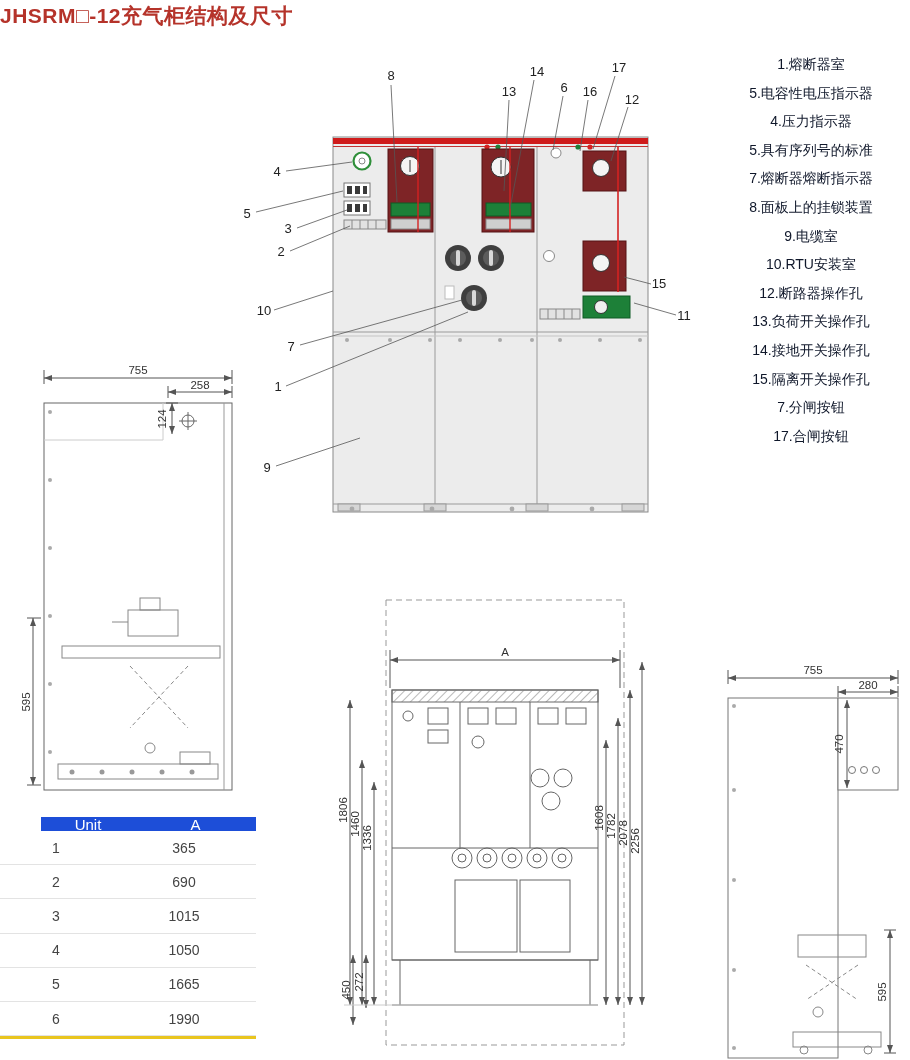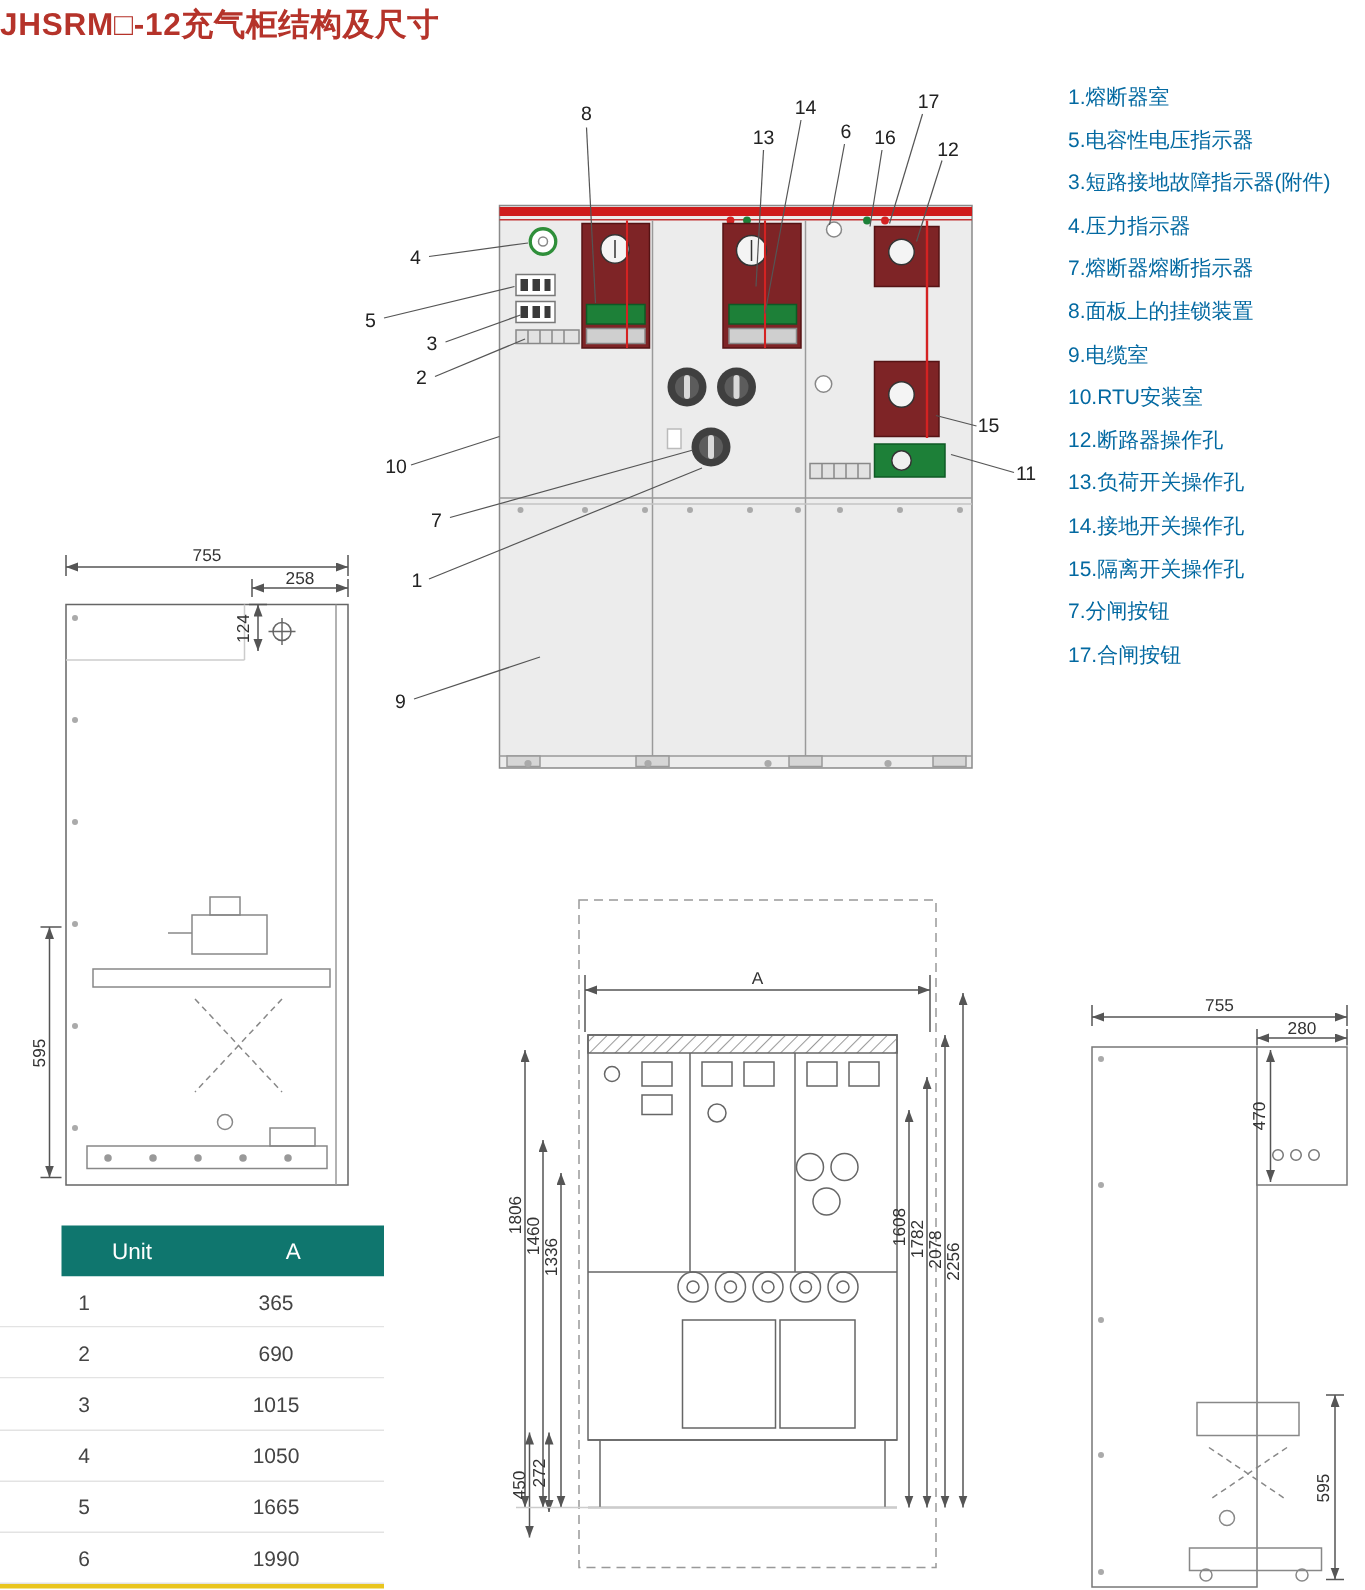--- a/index.html
+++ b/index.html
@@ -2,49 +2,49 @@
 <html><head>
 <meta charset="utf-8">
 <style>
   * { margin:0; padding:0; box-sizing:border-box; }
   html,body { width:910px; height:1060px; background:#ffffff; overflow:hidden;
     font-family:"Liberation Sans","DejaVu Sans",sans-serif; }
   .page { position:absolute; left:0; top:0; width:910px; height:1060px; }
   .title { position:absolute; left:0px; top:2px; font-size:21px; font-weight:bold;
     color:#b5332a; letter-spacing:0.5px; white-space:nowrap; }
   .legend { position:absolute; left:712px; top:50px; width:198px; }
-  .legend-item { font-size:14px; color:#0369a1; line-height:28.6px; white-space:nowrap; }
+  .legend-item { font-size:14px; color:#0f172a; line-height:28.6px; white-space:nowrap;text-align:center; }
   svg { position:absolute; display:block; }
   svg text { font-family:"Liberation Sans","DejaVu Sans",sans-serif; }
   .front-view { left:240px; top:55px; }
   .side-left  { left:20px;  top:365px; }
   .bottom-view{ left:325px; top:590px; }
   .side-right { left:715px; top:660px; }
   .dim-table { position:absolute; left:0px; top:817px; width:256px; }
-  .thead { display:flex; background:#0f766e; color:#ffffff; height:34px; align-items:center; font-size:15px;margin-left:41px; }
+  .thead { display:flex; background:#1d4ed8; color:#ffffff; height:14px; align-items:center; font-size:15px;margin-left:41px; }
   .trow { display:flex; height:34.2px; align-items:center; font-size:14px; color:#444444;
     border-bottom:1px solid #e3e3e3; background:#ffffff; }
   .trow:last-of-type { border-bottom:none; }
   .tc { text-align:center; }
   .c1 { width:112px; }
   .c2 { width:144px; }
   .tfoot-line { height:0; border-bottom:3px solid #e9c51e; }
 </style>
 </head>
 <body>
 
 <div class="page">
 
   <h1 class="title">JHSRM□-12充气柜结构及尺寸</h1>
 
   <div class="legend">
     <div class="legend-item">1.熔断器室</div>
     <div class="legend-item">5.电容性电压指示器</div>
-    <div class="legend-item">3.短路接地故障指示器(附件)</div>
     <div class="legend-item">4.压力指示器</div>
+    <div class="legend-item">5.具有序列号的标准</div>
     <div class="legend-item">7.熔断器熔断指示器</div>
     <div class="legend-item">8.面板上的挂锁装置</div>
     <div class="legend-item">9.电缆室</div>
     <div class="legend-item">10.RTU安装室</div>
     <div class="legend-item">12.断路器操作孔</div>
     <div class="legend-item">13.负荷开关操作孔</div>
     <div class="legend-item">14.接地开关操作孔</div>
     <div class="legend-item">15.隔离开关操作孔</div>
     <div class="legend-item">7.分闸按钮</div>
     <div class="legend-item">17.合闸按钮</div>

